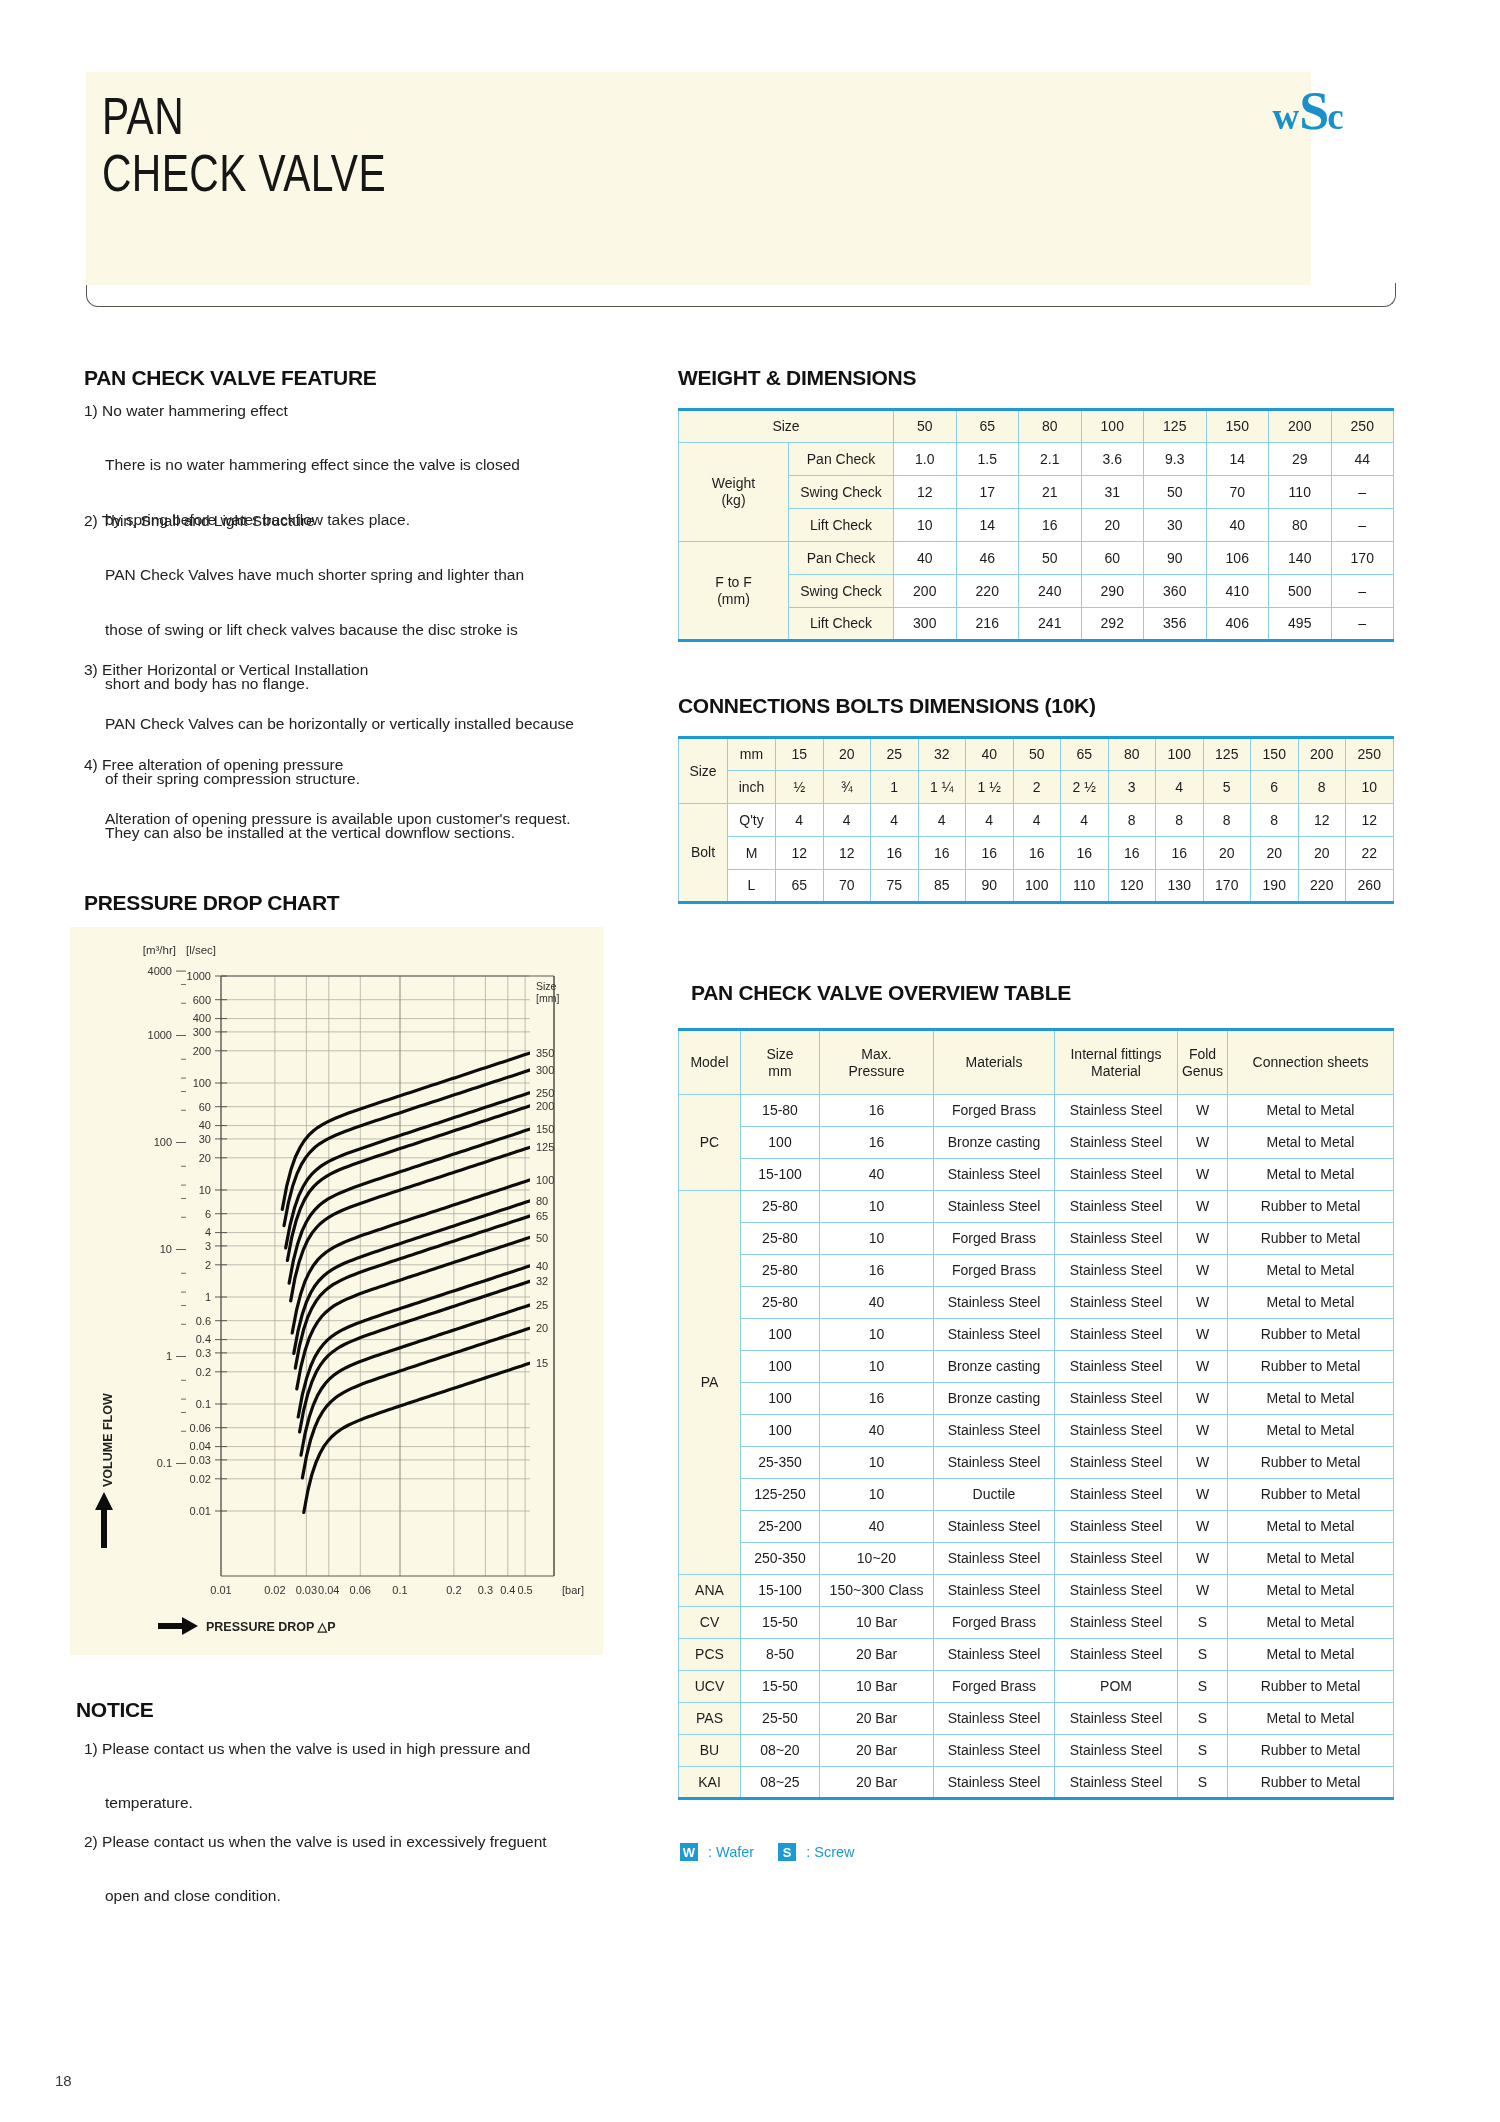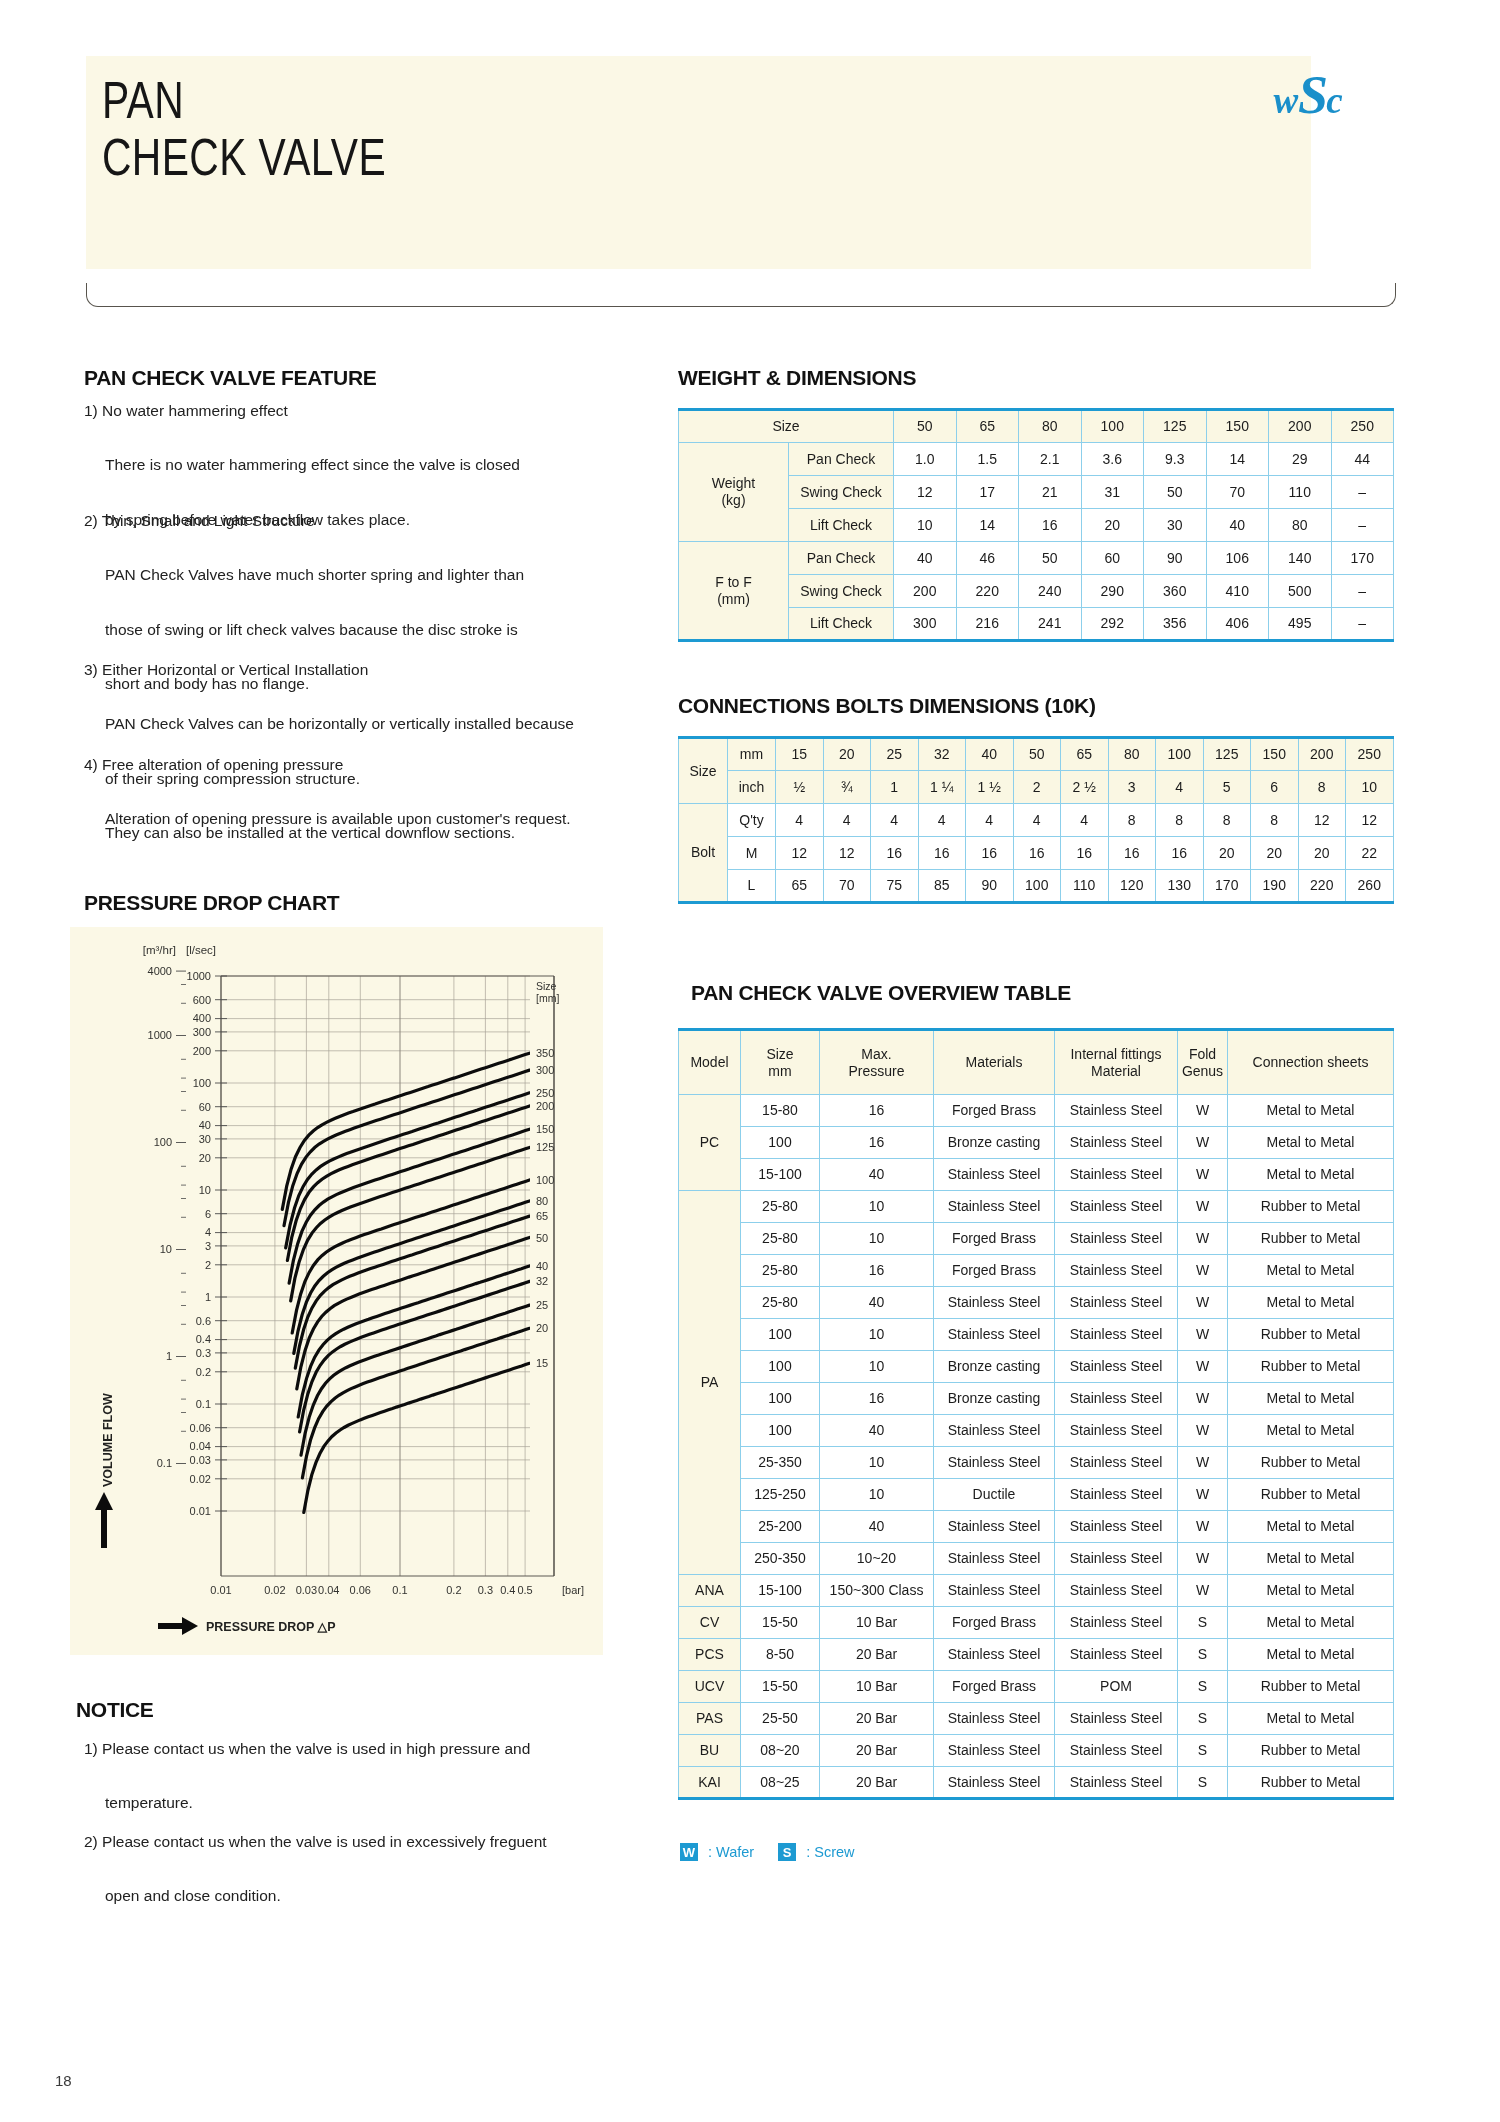--- a/index.html
+++ b/index.html
@@ -2,26 +2,26 @@
 <html><head>
 <meta charset="utf-8">
 <style>
   html,body { margin:0; padding:0; background:#ffffff; }
   body { font-family: "Liberation Sans", sans-serif; color:#1f1f1f; }
   .page { position:relative; width:1500px; height:2122px; background:#ffffff; overflow:hidden; }
 
   
   .header-frame { position:absolute; left:86px; top:283px; width:1308px; height:23px;
     border:1.5px solid #58544d; border-top:none; border-radius:0 0 12px 12px; }
-  .header-panel { position:absolute; left:86px; top:56px; width:1225px; height:213px; background:#fbf8e6; }
+  .header-panel { position:absolute; left:86px; top:72px; width:1225px; height:213px; background:#fbf8e6; }
   .doc-title { position:absolute; left:16px; top:16px; font-size:51px; line-height:57px;
     font-weight:300; color:#161616; letter-spacing:0.5px;
     transform:scaleX(0.80); transform-origin:left top; white-space:nowrap; }
   .logo { position:absolute; left:1152px; top:8px; width:140px; text-align:center;
-    font-family:"Liberation Serif", serif; font-style:italic; font-weight:bold; white-space:nowrap; }
+    font-family:"Liberation Serif", serif; font-weight:bold; white-space:nowrap; }
   .logo .lg-s1 { font-size:37px; }
   .logo .lg-s2 { font-size:54px; letter-spacing:-2px; }
   .logo .lg-s3 { font-size:37px; }
 
   
   .sec-h { position:absolute; font-size:21px; font-weight:bold; letter-spacing:-0.3px; color:#121212; white-space:nowrap; }
   .txt-item { position:absolute; font-size:15.5px; line-height:25.4px; white-space:nowrap; color:#212121; }
   .txt-item .body-line { padding-left:21px;margin-top:29px; }
   .page-num { position:absolute; left:55px; top:2072px; font-size:15px; color:#3a3a3a; }
 

